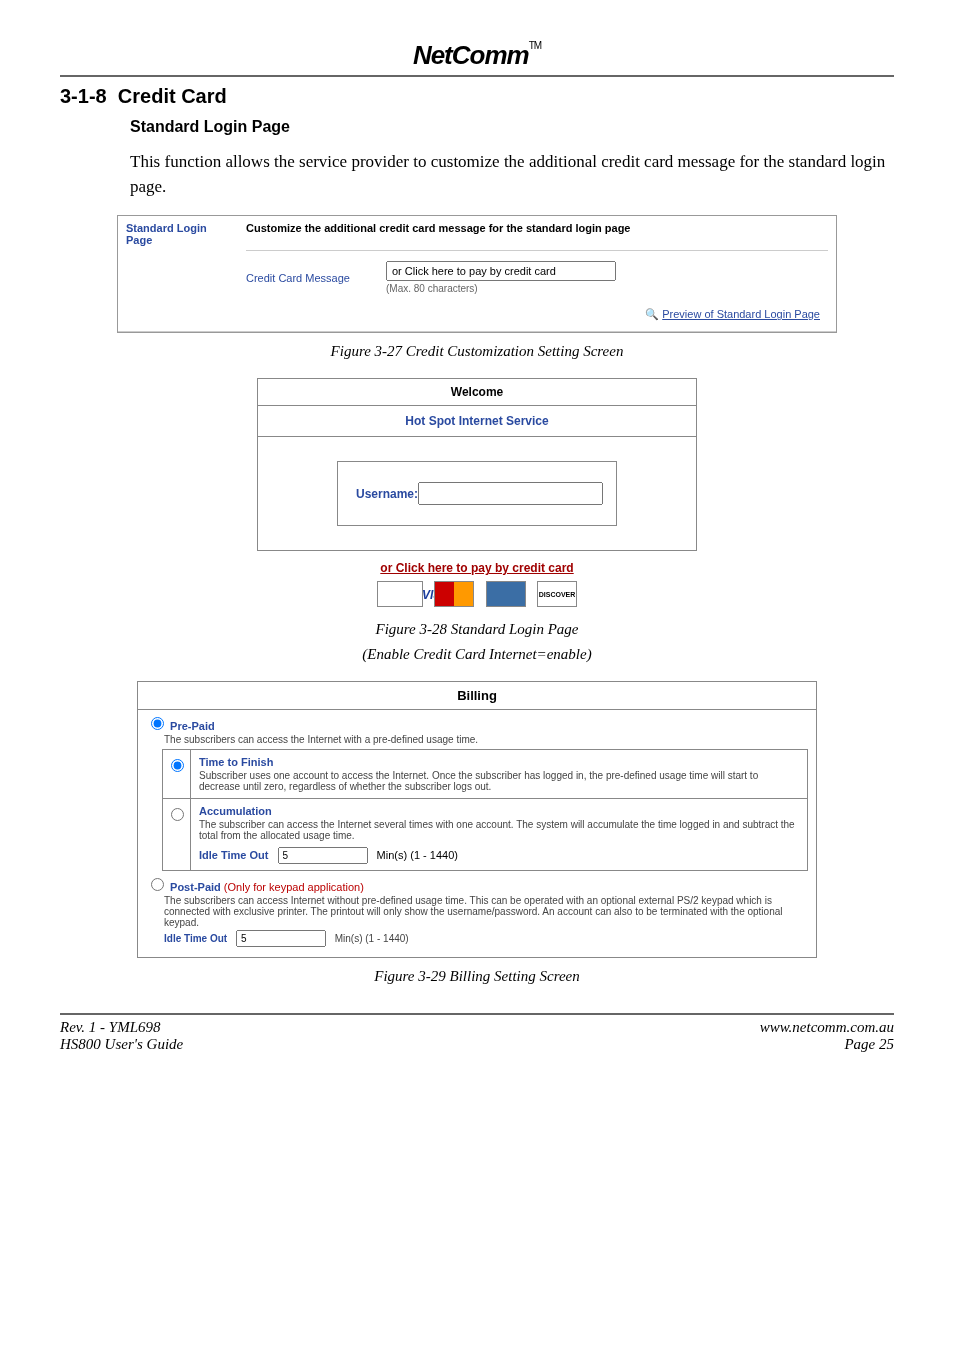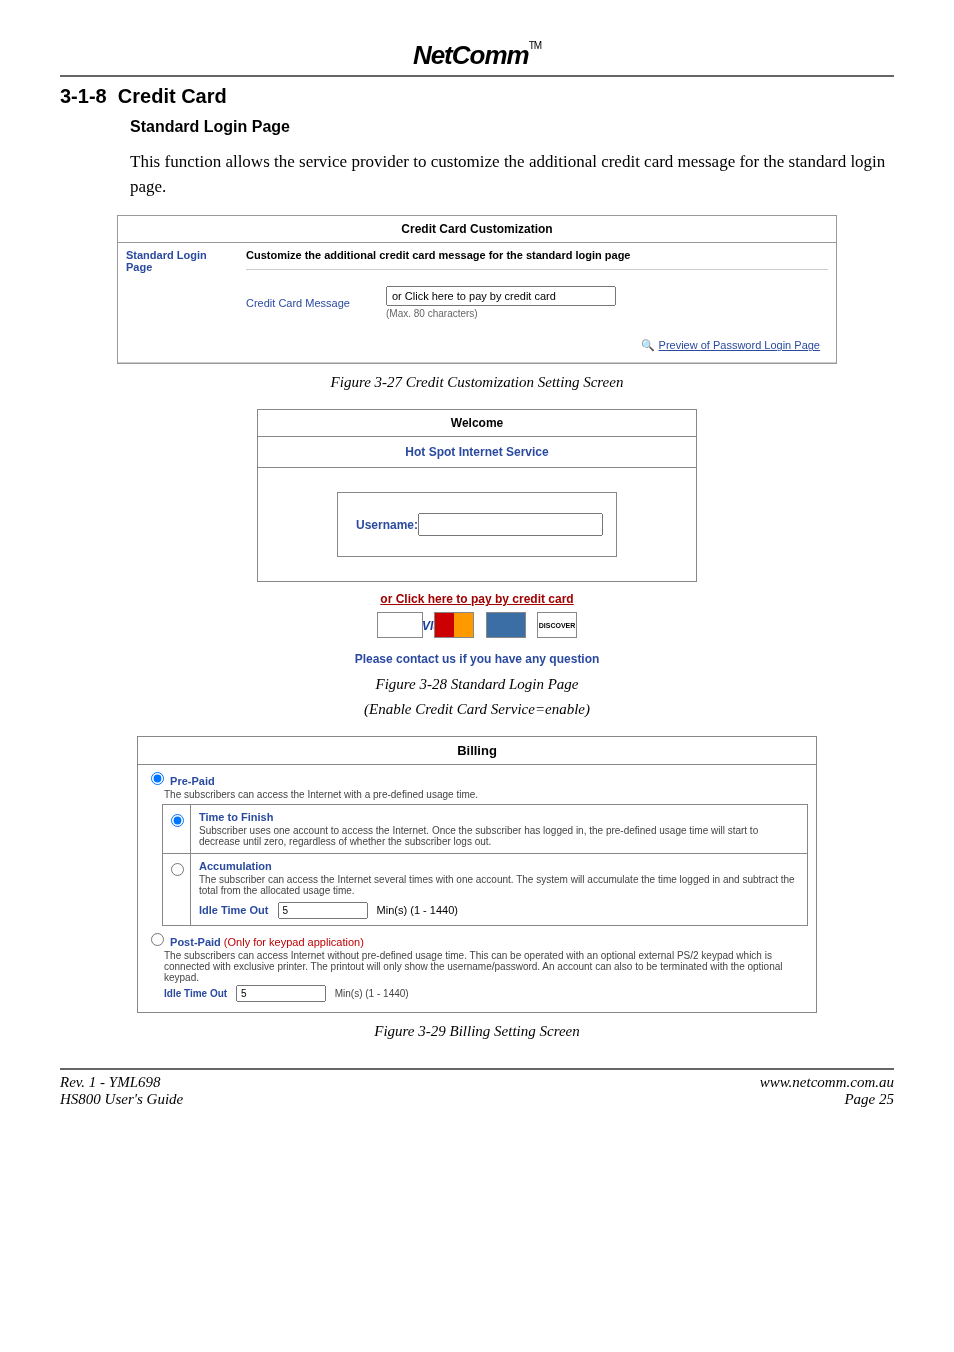--- a/index.html
+++ b/index.html
@@ -36,21 +36,21 @@
     font-size: 12px;
   }
   .screenshot1 .titlebar {
     text-align: center; font-weight: bold; padding: 6px 0; border-bottom: 1px solid #999;
   }
   .screenshot1 .row { display: flex; border-bottom: 1px solid #ccc; }
   .screenshot1 .leftcell {
     width: 120px; color: #2a4aa0; font-weight: bold; padding: 6px 8px; font-size: 11px;
   }
   .screenshot1 .rightcell { flex: 1; padding: 6px 8px; }
-  .screenshot1 .subrow { display: flex; align-items: center; padding: 16px 0; border-top: 1px solid #ccc; margin-top:8px;}
+  .screenshot1 .subrow { display: flex; align-items: center; padding: 10px 0; border-top: 1px solid #ccc; margin-top:16px;}
   .screenshot1 .sublabel { width: 140px; color: #2a4aa0; font-size: 11px; }
   .screenshot1 input[type=text] {
     font-size: 11px; padding: 2px 4px; width: 230px;
   }
   .screenshot1 .hint { font-size: 10px; color: #666; margin-top: 2px; }
   .screenshot1 .preview { text-align: right; padding: 4px 8px; font-size: 11px; }
   .screenshot1 .preview a { color: #2a4aa0; }
   .mag { color: #2a4aa0; font-weight: bold; }
 
   
@@ -125,35 +125,34 @@
 <h2 class="sec">
   <span>3-1-8</span>&nbsp;
   <span>Credit Card</span>
 </h2>
 
 <h3 class="sub">Standard Login Page</h3>
 
 <p class="desc">This function allows the service provider to customize the additional credit card message for the standard login page.</p>
 
 <div class="screenshot1">
-  <div class="titlebar">Credit Card Customization</div>
   <div class="row">
     <div class="leftcell">Standard Login Page</div>
     <div class="rightcell">
       <div style="font-weight:bold;color:#000;font-size:11px">Customize the additional credit card message for the standard login page</div>
       <div class="subrow">
         <div class="sublabel">Credit Card Message</div>
         <div>
           <input type="text" value="or Click here to pay by credit card" style="">
           <div class="hint">(Max. 80 characters)</div>
         </div>
       </div>
       <div class="preview">
         <span class="mag">🔍</span>
-        <a href="#">Preview of Password Login Page</a>
+        <a href="#">Preview of Standard Login Page</a>
       </div>
     </div>
   </div>
 </div>
 <div class="figcap">Figure 3-27 Credit Customization Setting Screen</div>
 
 <div class="screenshot2">
   <div class="box1">
     <div class="welcome">Welcome</div>
     <div class="service">Hot Spot Internet Service</div>
@@ -166,24 +165,23 @@
       </div>
     </div>
   </div>
   <div class="cclink"><a href="#">or Click here to pay by credit card</a></div>
   <div class="cards">
     <span class="card visa">VISA</span>
     <span class="card mc"></span>
     <span class="card amex"></span>
     <span class="card disc">DISCOVER</span>
   </div>
-  <div class="contact">Please contact us if you have any question</div>
 </div>
 <div class="figcap">Figure 3-28 Standard Login Page</div>
-<div class="figcap" style="margin-top:-10px">(Enable Credit Card Service=enable)</div>
+<div class="figcap" style="margin-top:-10px">(Enable Credit Card Internet=enable)</div>
 
 <div class="screenshot3">
   <div class="titlebar">Billing</div>
   <div class="section">
     <div>
       <input type="radio" checked="" style="">
       <span class="radiohdr">Pre-Paid</span>
     </div>
     <div class="note">The subscribers can access the Internet with a pre-defined usage time.</div>
     <div class="inner">

